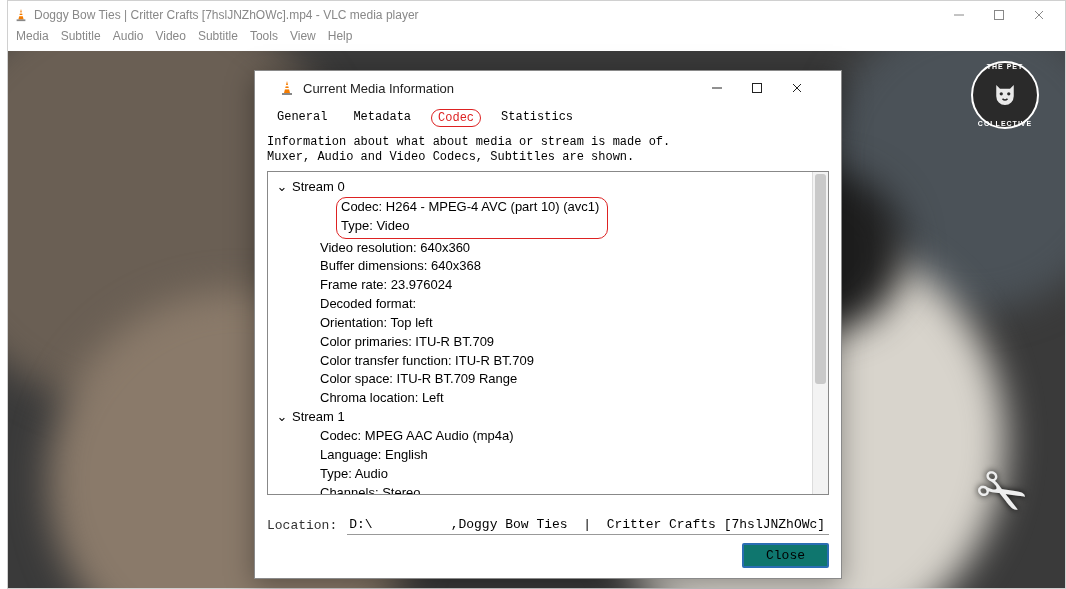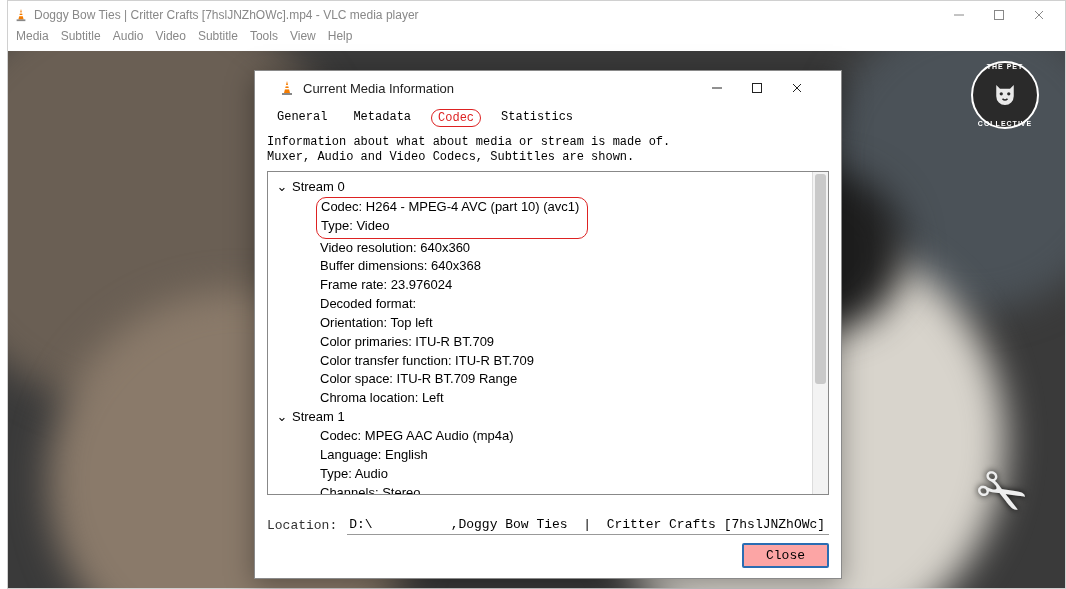--- a/index.html
+++ b/index.html
@@ -131,38 +131,38 @@
     background:#c9c9c9; border-radius:3px;
   }
   .tree-content{line-height:1.45;}
   .stream{ display:flex; align-items:center; gap:4px; font-weight:400; }
   .chev{ width:12px; text-align:center; }
   .leaf{ padding-left: 44px; }
   .highlight{
     border:1.5px solid #d22; border-radius:10px;
     display:inline-block;
     padding: 0 8px 2px 4px;
-    margin-left:40px;
+    margin-left:60px;
   }
   .loc-row{
     display:flex; align-items:center; gap:10px;
     font-family:"Courier New",monospace; font-size:13px;
     margin-top:20px;
   }
   .loc-input{
     flex:1; border:none; border-bottom:1px solid #999;
     font-family:"Courier New",monospace; font-size:13px;
     padding:2px 2px; outline:none;
     color:#000; background:transparent;
   }
   .btn-row{ display:flex; justify-content:flex-end; margin-top:8px; }
   .close-btn{
     font-family:"Courier New",monospace; font-size:13px;
     padding:3px 22px;
-    border:2px solid #2a6db3; background:#fca5a5;
+    border:2px solid #2a6db3; background:#0f766e;
     border-radius:2px;
   }
 
   .cone svg{display:block;}
 </style>
 </head>
 <body>
 
 <div class="mainwin">
 

